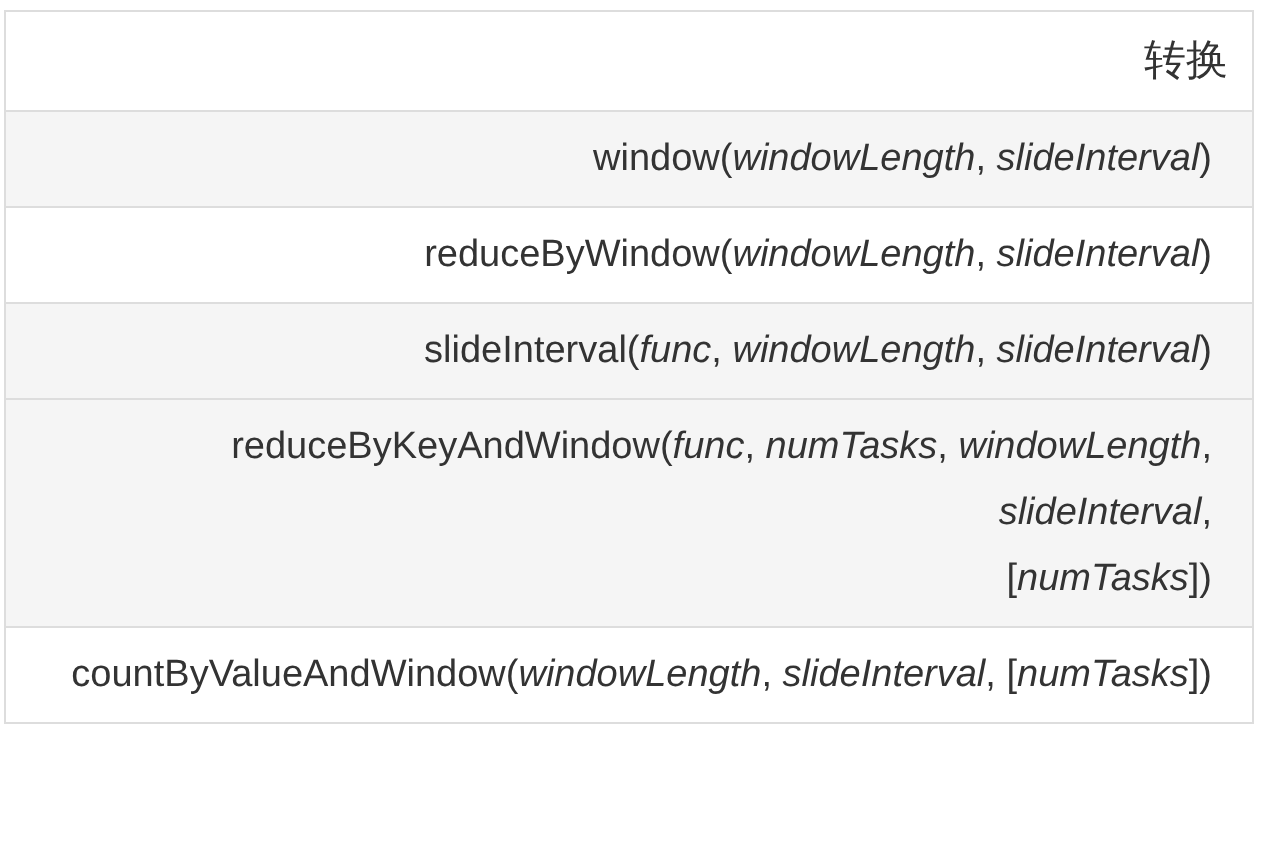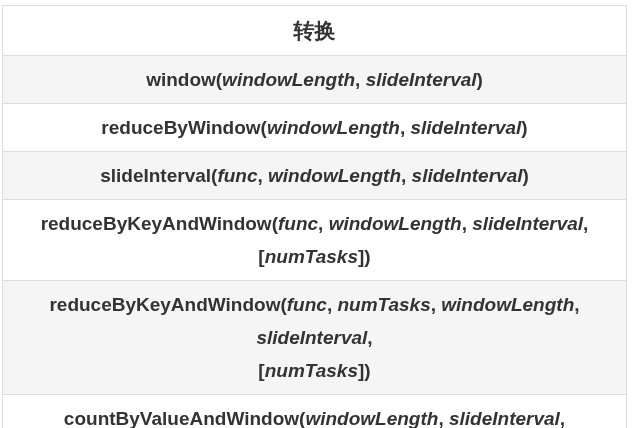--- a/index.html
+++ b/index.html
@@ -25,34 +25,34 @@
   table.transform-table {
     border-collapse: collapse;
     width: 625px;
     margin: 5px 0 0 2px;
     color: var(--text-color);
     table-layout: fixed;
   }
   table.transform-table th,
   table.transform-table td {
     border: 1px solid var(--border-color);
-    text-align: center;
+    text-align: right;
     vertical-align: middle;
-    font-weight: bold;
+    font-weight: normal;
   }
   table.transform-table th {
     font-size: 21px;
     line-height: 31px;
     padding: 9px 12px;
     background: var(--row-bg);
   }
   table.transform-table td {
     font-size: 19px;
     line-height: 33px;
-    padding: 7px 8px;
+    padding: 7px 20px;
     background: var(--row-bg);
     word-wrap: break-word;
   }
   table.transform-table tr.striped td {
     background: var(--stripe-bg);
   }
   .param {
     font-style: italic;
   }
 </style>
@@ -69,23 +69,20 @@
     <tbody id="table-body">
         <tr class="striped">
           <td><span>window(</span><span class="param">windowLength</span><span>, </span><span class="param">slideInterval</span><span>)</span></td>
         </tr>
         <tr>
           <td><span>reduceByWindow(</span><span class="param">windowLength</span><span>, </span><span class="param">slideInterval</span><span>)</span></td>
         </tr>
         <tr class="striped">
           <td><span>slideInterval(</span><span class="param">func</span><span>, </span><span class="param">windowLength</span><span>, </span><span class="param">slideInterval</span><span>)</span></td>
         </tr>
-        <tr>
-          <td><span>reduceByKeyAndWindow(</span><span class="param">func</span><span>, </span><span class="param">windowLength</span><span>, </span><span class="param">slideInterval</span><span>,</span><br><span>[</span><span class="param">numTasks</span><span>])</span></td>
-        </tr>
         <tr class="striped">
           <td><span>reduceByKeyAndWindow(</span><span class="param">func</span><span>, </span><span class="param">numTasks</span><span>, </span><span class="param">windowLength</span><span>, </span><span class="param">slideInterval</span><span>,</span><br><span>[</span><span class="param">numTasks</span><span>])</span></td>
         </tr>
         <tr>
           <td><span>countByValueAndWindow(</span><span class="param">windowLength</span><span>, </span><span class="param">slideInterval</span><span>, [</span><span class="param">numTasks</span><span>])</span></td>
         </tr>
       </tbody>
   </table>
 </div>
 

